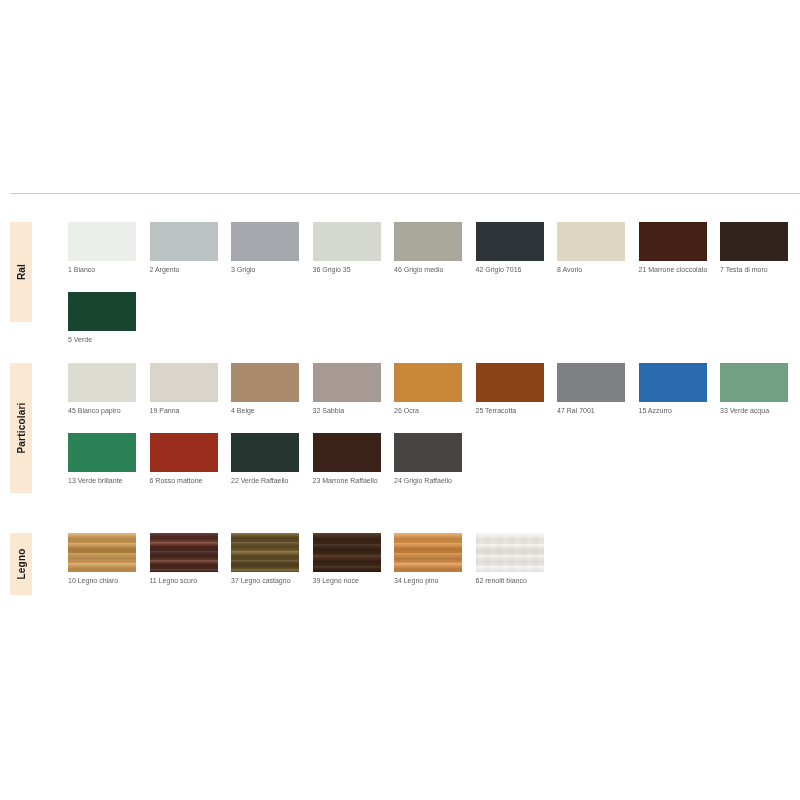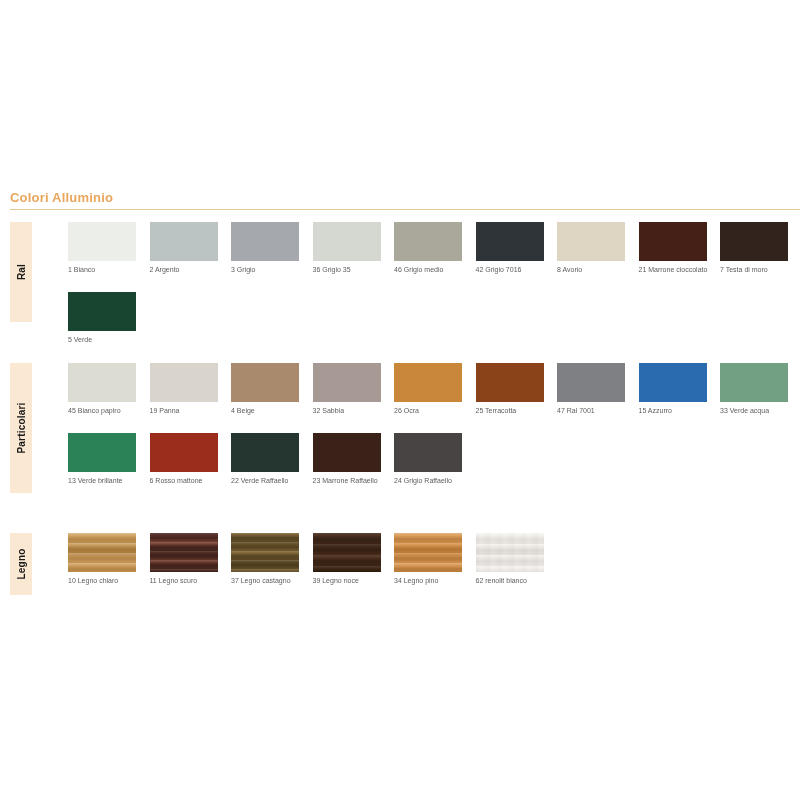--- a/index.html
+++ b/index.html
@@ -68,21 +68,20 @@
     position:relative;
     background-repeat:no-repeat;
   }
 </style>
 </head>
 <body>
 
 <div class="page">
 
   <div class="header">
-    <div class="header-title">Colori Alluminio</div>
     <div class="header-rule"></div>
   </div>
 
   <div class="section sec-ral">
     <div class="sec-tab tab-ral">
       <span class="sec-tab-text">Ral</span>
     </div>
     <div class="rows">
       <div class="row" id="r0">
           <div class="cell" style="left: 0px;">

